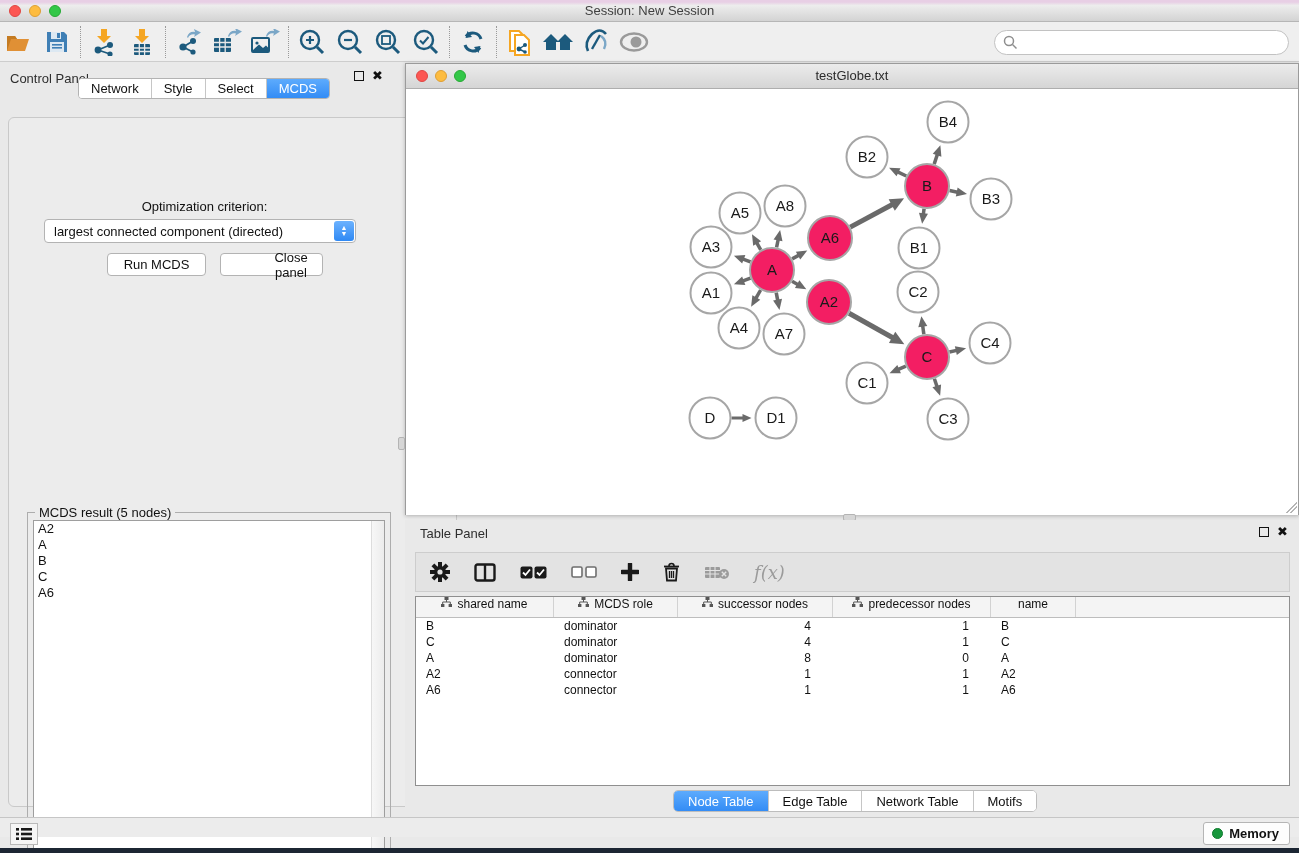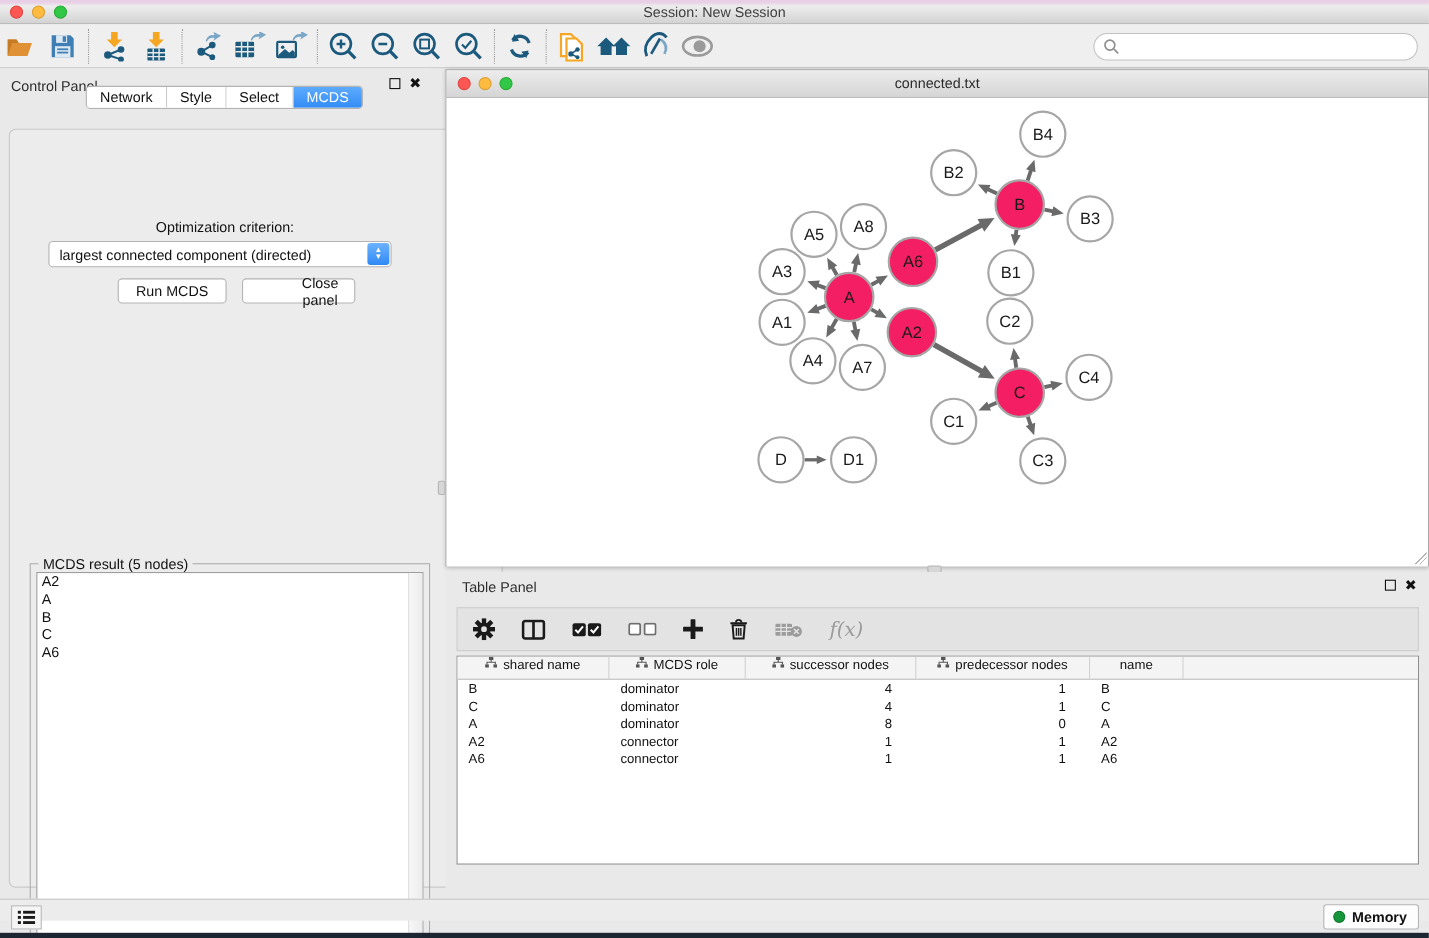--- a/index.html
+++ b/index.html
@@ -307,21 +307,21 @@
         </div>
     </div>
   </div>
 </div>
 
 <div class="net-window">
   <div class="net-titlebar">
     <span class="traffic t-red nt-red"></span>
     <span class="traffic t-yel nt-yel"></span>
     <span class="traffic t-grn nt-grn"></span>
-    <div class="title">connected.txt</div>
+    <div class="title">testGlobe.txt</div>
   </div>
   <div class="net-canvas">
     <svg id="graph-svg" width="892" height="426" viewBox="0 0 892 426">
         <line x1="354.7407005957243" y1="160.94437293613393" x2="350.1056934956813" y2="152.68826653918234" stroke="#6a6a6a" stroke-width="3.5"></line>
         <polygon points="345.99360153933713,145.3636027419443 355.1012427082713,152.29204934547212 347.16619026126335,156.74681563151162" fill="#6a6a6a"></polygon>
         <line x1="370.5783782586724" y1="158.46029164961277" x2="372.4509284908555" y2="149.24158281424957" stroke="#6a6a6a" stroke-width="3.5"></line>
         <polygon points="374.1230318548924,141.0096893297603 376.4918449539447,152.20527884089185 367.573960345748,150.3938335298519" fill="#6a6a6a"></polygon>
         <line x1="386.1382867326163" y1="169.8892211130393" x2="393.8801276694783" y2="165.6178605961499" stroke="#6a6a6a" stroke-width="3.5"></line>
         <polygon points="401.2349802153034,161.5600109156947 394.23941644326857,170.61620147858562 389.8434126227755,162.6484445539418" fill="#6a6a6a"></polygon>
         <line x1="344.4789624129428" y1="172.88551041799482" x2="335.7844407223557" y2="169.6072481412161" stroke="#6a6a6a" stroke-width="3.5"></line>
@@ -547,20 +547,26 @@
         <div class="tr">
           <div class="td" style="width: 138px; text-align: left; padding: 0px 0px 0px 10px;">A6</div>
           <div class="td" style="width: 124px; text-align: left; padding: 0px 0px 0px 10px;">connector</div>
           <div class="td" style="width: 155px; text-align: right; padding: 0px 22px 0px 0px;">1</div>
           <div class="td" style="width: 158px; text-align: right; padding: 0px 22px 0px 0px;">1</div>
           <div class="td" style="width: 85px; text-align: left; padding: 0px 0px 0px 10px;">A6</div>
         </div>
       </div>
   </div>
 
+  <div class="tp-tabs">
+    <div class="tp-tab active">Node Table</div>
+    <div class="tp-tab">Edge Table</div>
+    <div class="tp-tab">Network Table</div>
+    <div class="tp-tab">Motifs</div>
+  </div>
 </div>
 
 <div class="statusbar">
   <div class="list-btn">
     <svg width="16" height="14" viewBox="0 0 16 14">
       <rect x="0" y="1" width="3" height="2.6" fill="#1a1a1a"></rect>
       <rect x="5" y="1" width="11" height="2.6" fill="#1a1a1a"></rect>
       <rect x="0" y="5.7" width="3" height="2.6" fill="#1a1a1a"></rect>
       <rect x="5" y="5.7" width="11" height="2.6" fill="#1a1a1a"></rect>
       <rect x="0" y="10.4" width="3" height="2.6" fill="#1a1a1a"></rect>

